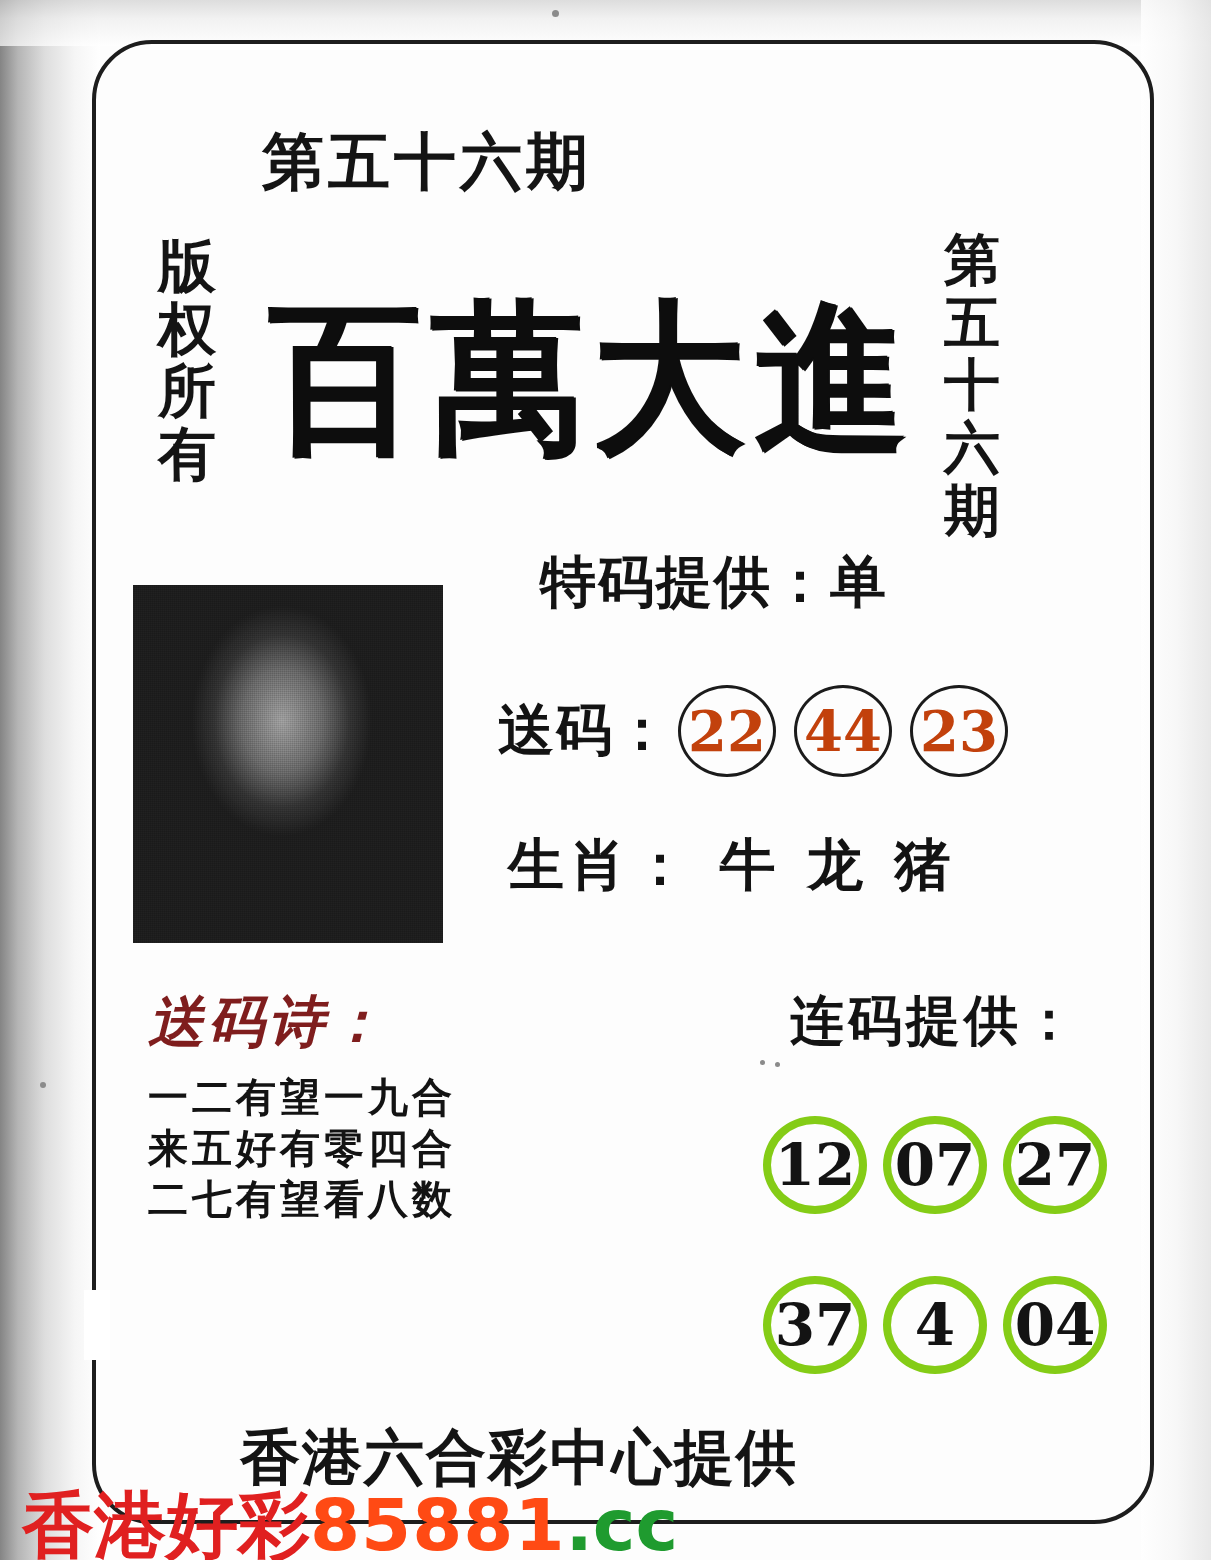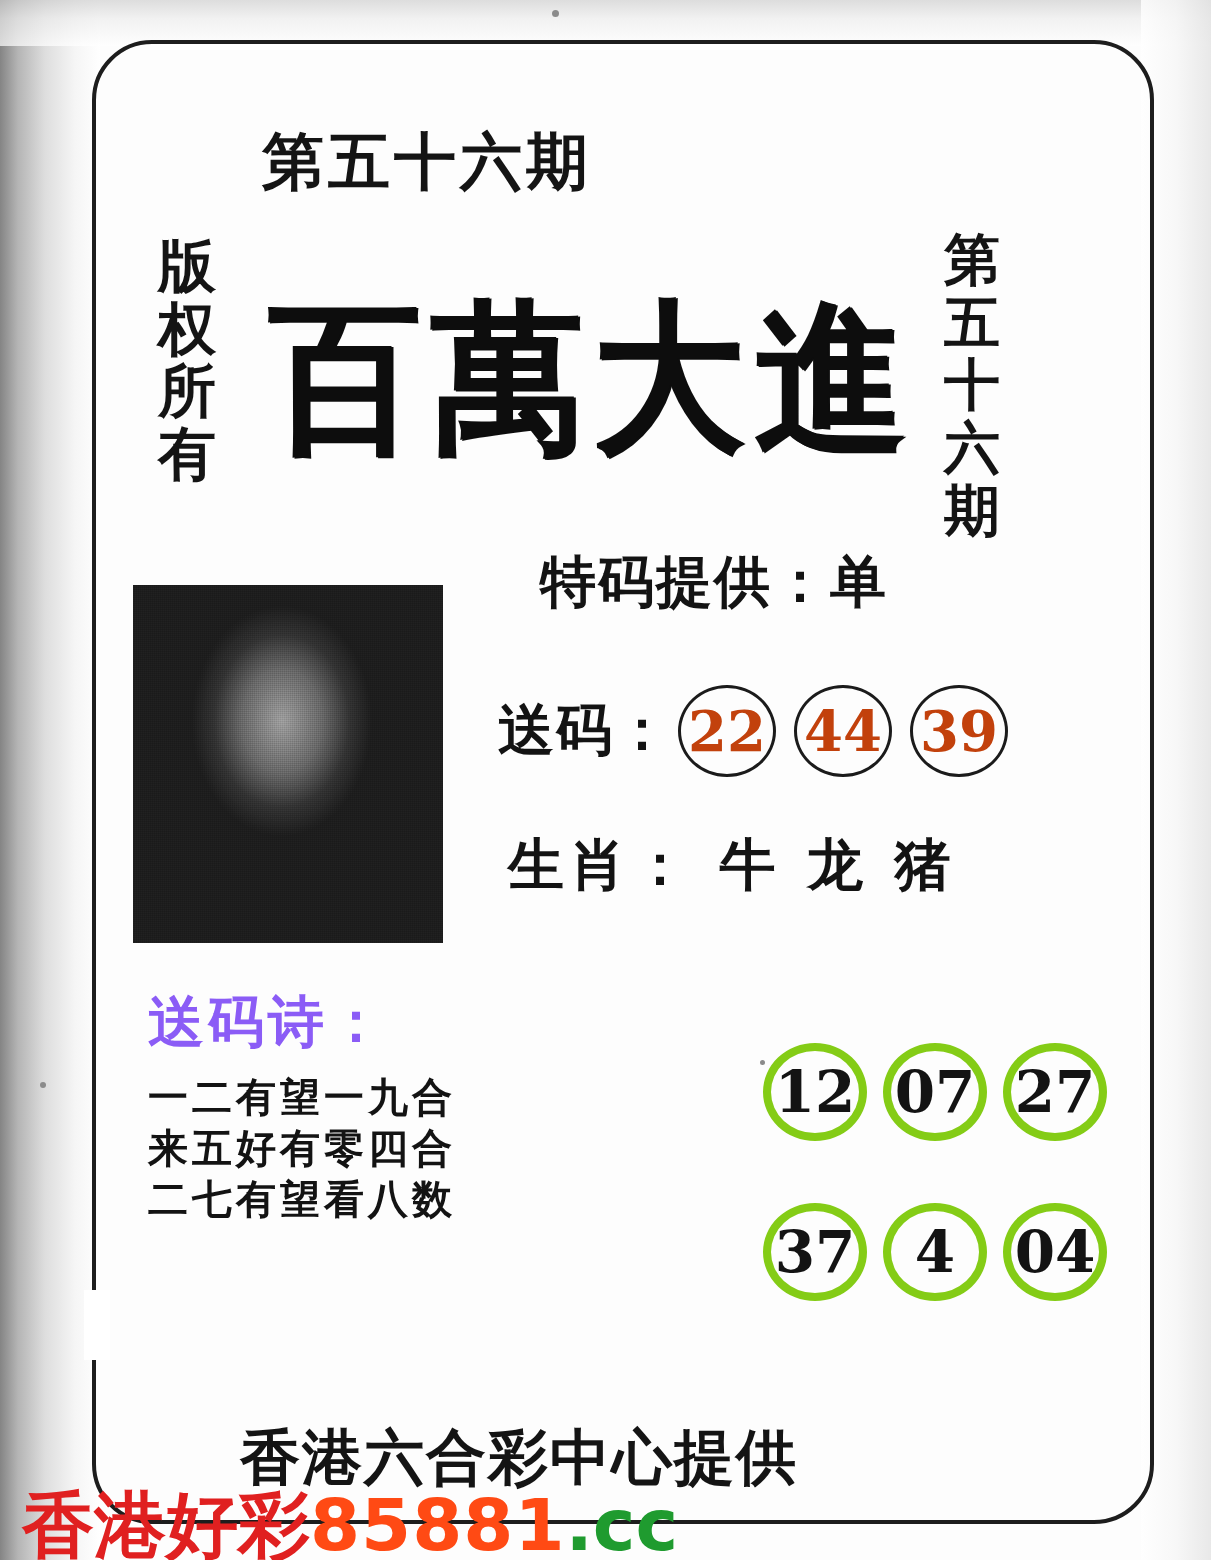--- a/index.html
+++ b/index.html
@@ -183,23 +183,24 @@
   }
 
   .poem-block {
     position: absolute;
     left: 148px;
     top: 985px;
   }
   .poem-title {
     font-size: 56px;
     font-weight: bold;
-    color: #8b5cf6;
+    color: #7f1d1d;
     letter-spacing: 4px;
     margin-bottom: 10px;
+    font-style: italic;
   }
   .poem-line {
     font-size: 40px;
     font-weight: bold;
     color: #131313;
     letter-spacing: 4px;
     line-height: 1.28;
     white-space: nowrap;
   }
 
@@ -294,33 +295,34 @@
   <div class="special-line">特码提供：单</div>
 
   <div class="photo">
     <div class="photo-noise"></div>
   </div>
 
   <div class="send-row">
     <span class="send-label">送码：</span>
     <span class="ball">22</span>
     <span class="ball">44</span>
-    <span class="ball">39</span>
+    <span class="ball">23</span>
   </div>
 
   <div class="zodiac-row">生肖： 牛 龙 猪</div>
 
   <div class="poem-block">
     <div class="poem-title">送码诗：</div>
     <div class="poem-line">一二有望一九合</div>
     <div class="poem-line">来五好有零四合</div>
     <div class="poem-line">二七有望看八数</div>
   </div>
 
   <div class="lian-block">
+    <div class="lian-title">连码提供：</div>
     <div class="lian-row r1">
       <span class="ball-lg">12</span>
       <span class="ball-lg">07</span>
       <span class="ball-lg">27</span>
     </div>
     <div class="lian-row r2">
       <span class="ball-lg">37</span>
       <span class="ball-lg">4</span>
       <span class="ball-lg">04</span>
     </div>

